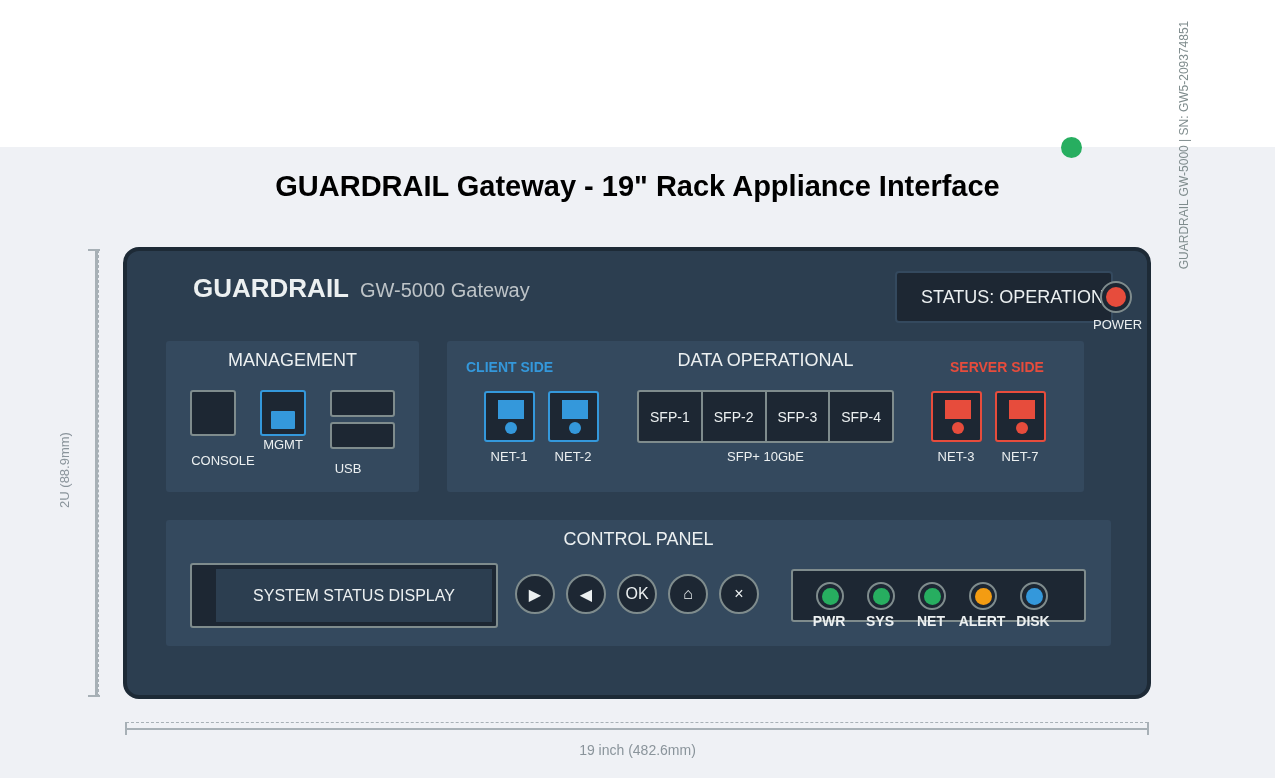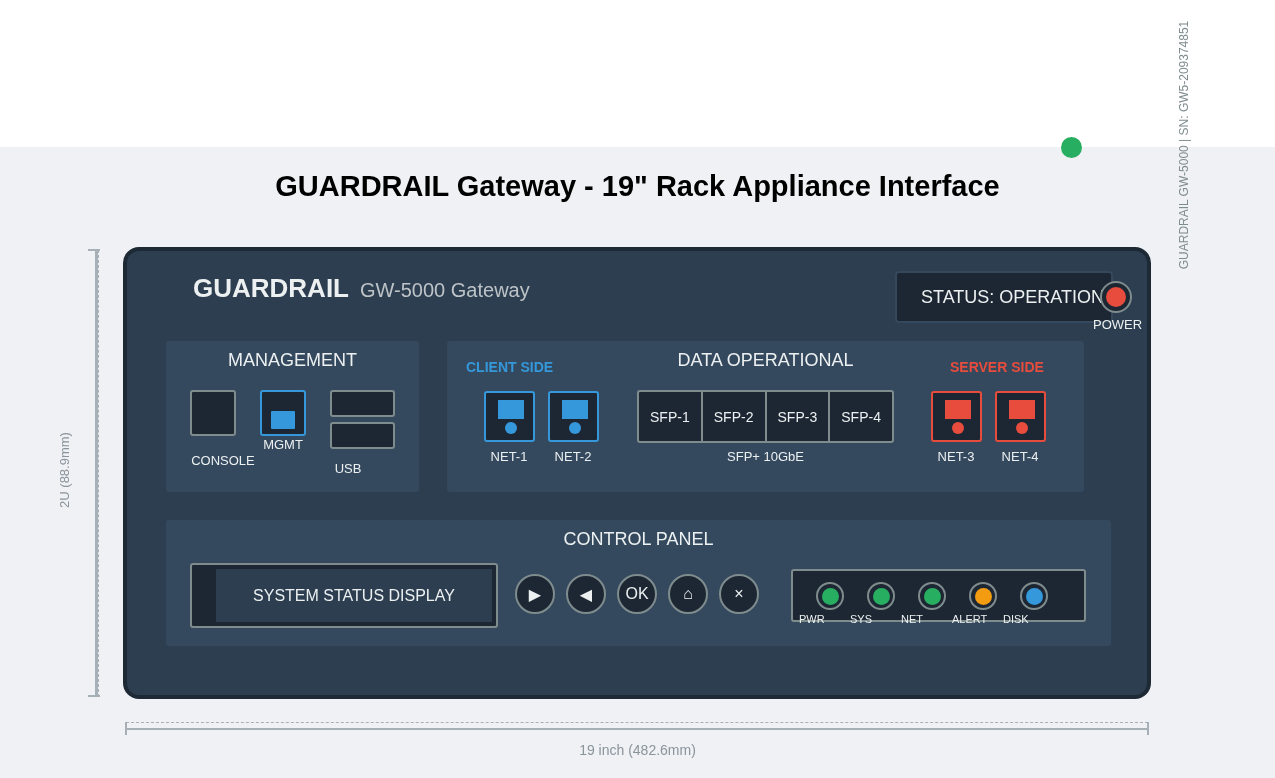--- a/index.html
+++ b/index.html
@@ -82,21 +82,21 @@
 
   .ctrl-btn { position: absolute; top: 54px; width: 40px; height: 40px; border-radius: 50%;
     background: #1d2733; border: 2px solid #7f8c8d; display: flex; align-items: center; justify-content: center;
     color: #ecf0f1; font-size: 16px; }
 
   .led-panel { position: absolute; left: 625px; top: 49px; width: 295px; height: 53px;
     background: #1d2733; border: 2px solid #7f8c8d; border-radius: 3px; }
   .led-ring { position: absolute; top: 11px; width: 28px; height: 28px; border-radius: 50%;
     border: 2px solid #7f8c8d; display: flex; align-items: center; justify-content: center; }
   .led-ring .dot { width: 17px; height: 17px; border-radius: 50%; }
-  .led-label { position: absolute; top: 93px; width: 60px; font-size: 11px; color: #ecf0f1; }
+  .led-label { position: absolute; top: 93px; width: 60px; text-align: center; font-size: 14px; color: #ecf0f1; font-weight: bold; }
 </style>
 </head>
 <body>
 
 <div class="top-white"></div>
 <div class="stage"></div>
 
 <div class="green-dot"></div>
 
 <div class="serial">
@@ -177,21 +177,21 @@
     <div class="port red" style="left:484px; top:50px; width:51px; height:51px;">
       <div class="net-sq" style="background:#e74c3c;"></div>
       <div class="net-dot" style="background:#e74c3c;"></div>
     </div>
     <div class="port-label" style="left:479px; top:108px; width:60px;">NET-3</div>
 
     <div class="port red" style="left:548px; top:50px; width:51px; height:51px;">
       <div class="net-sq" style="background:#e74c3c;"></div>
       <div class="net-dot" style="background:#e74c3c;"></div>
     </div>
-    <div class="port-label" style="left:543px; top:108px; width:60px;">NET-4</div>
+    <div class="port-label" style="left:543px; top:108px; width:60px;">NET-7</div>
   </div>
 
   <div class="section control">
     <div class="section-title" style="top:9px;">CONTROL PANEL</div>
 
     <div class="lcd">
       <div class="lcd-screen">SYSTEM STATUS DISPLAY</div>
     </div>
 
     <div class="ctrl-btn" style="left:349px;">▶</div>

